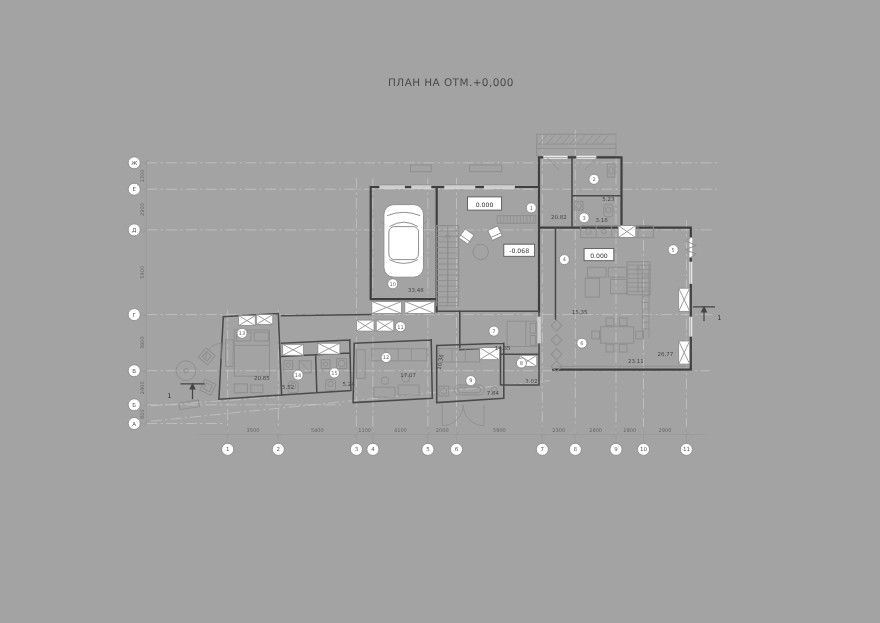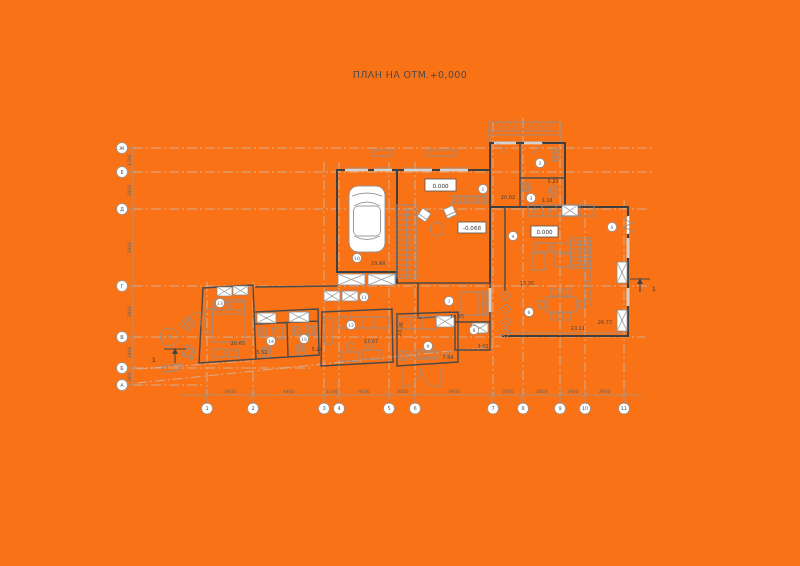--- a/index.html
+++ b/index.html
@@ -1,16 +1,16 @@
 <!DOCTYPE html>
 <html><head>
 <meta charset="utf-8">
 <style>
   html,body{margin:0;padding:0;background:#fff;}
-  .canvas{position:relative;width:800px;height:566px;background:#f97316;overflow:hidden;}
+  .canvas{position:relative;width:800px;height:566px;background:#a3a3a3;overflow:hidden;}
   svg{position:absolute;left:0;top:0;}
   text{font-family:"DejaVu Sans",sans-serif;fill:#555;}
   .tt{font-size:9.5px;fill:#4a4a4a;letter-spacing:.4px;}
   .dt{font-size:4.6px;fill:#666;}
   .bt{font-size:5px;fill:#555;}
   .at{font-size:5px;fill:#444;}
   .et{font-size:5.6px;fill:#333;}
   .st{font-size:6px;fill:#333;}
   .wall{stroke:#3f3f3f;stroke-width:2;fill:none;stroke-linecap:square;}
   .wallm{stroke:#4a4a4a;stroke-width:1.4;fill:none;stroke-linecap:square;}

